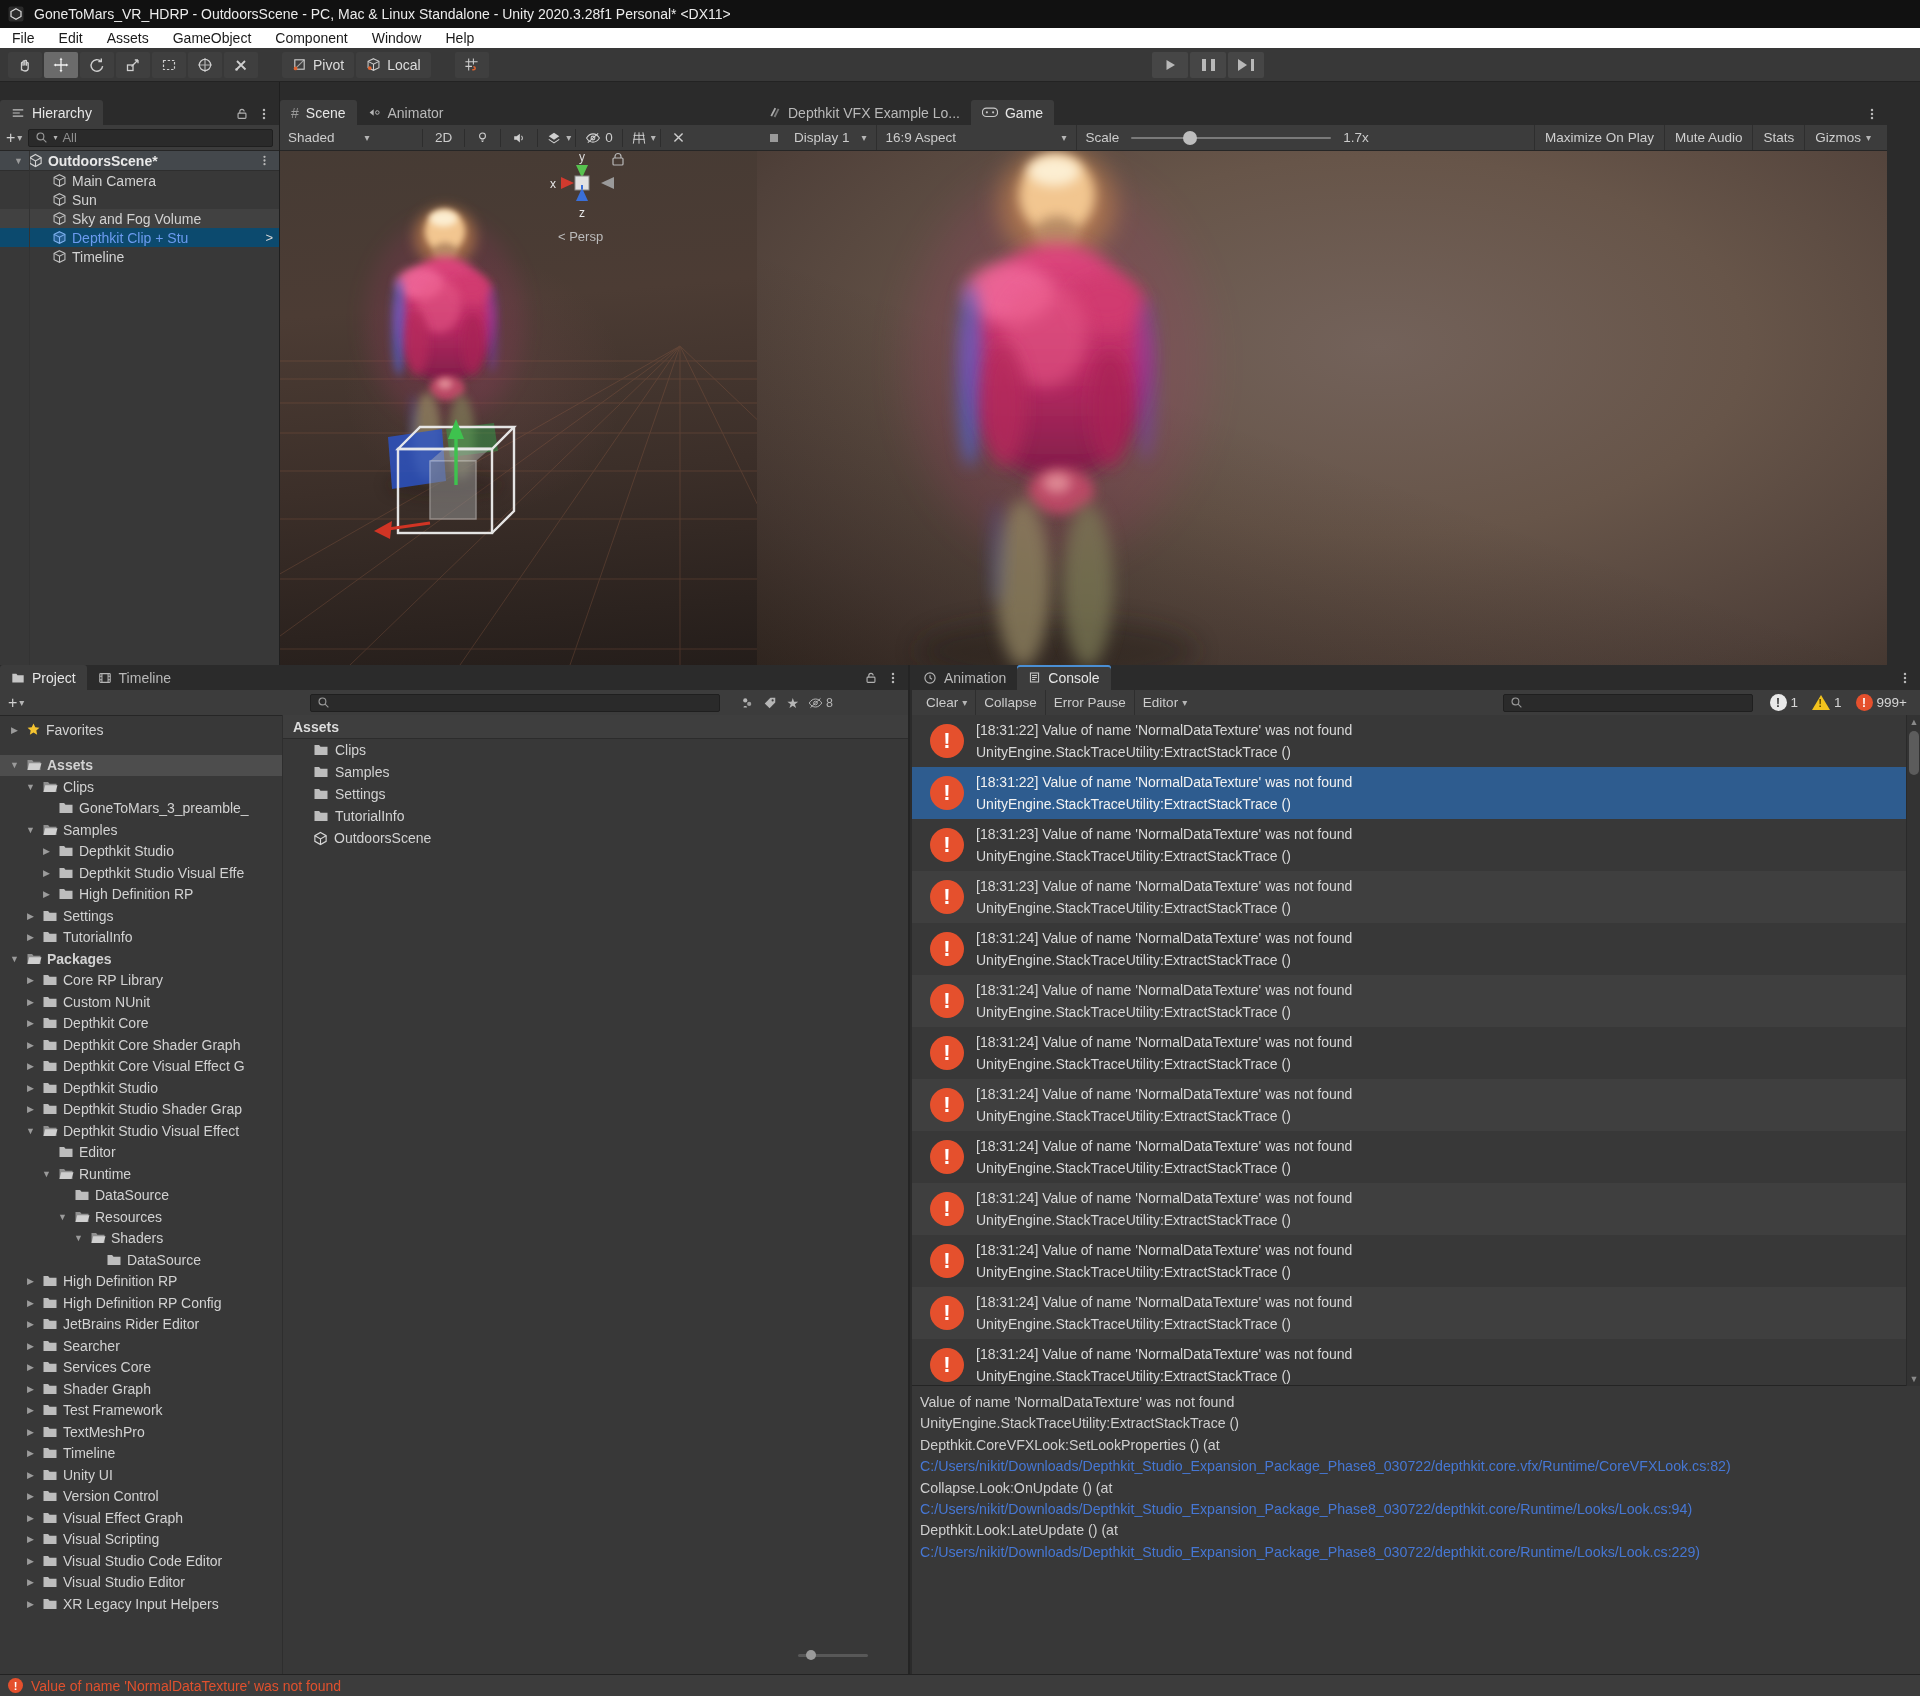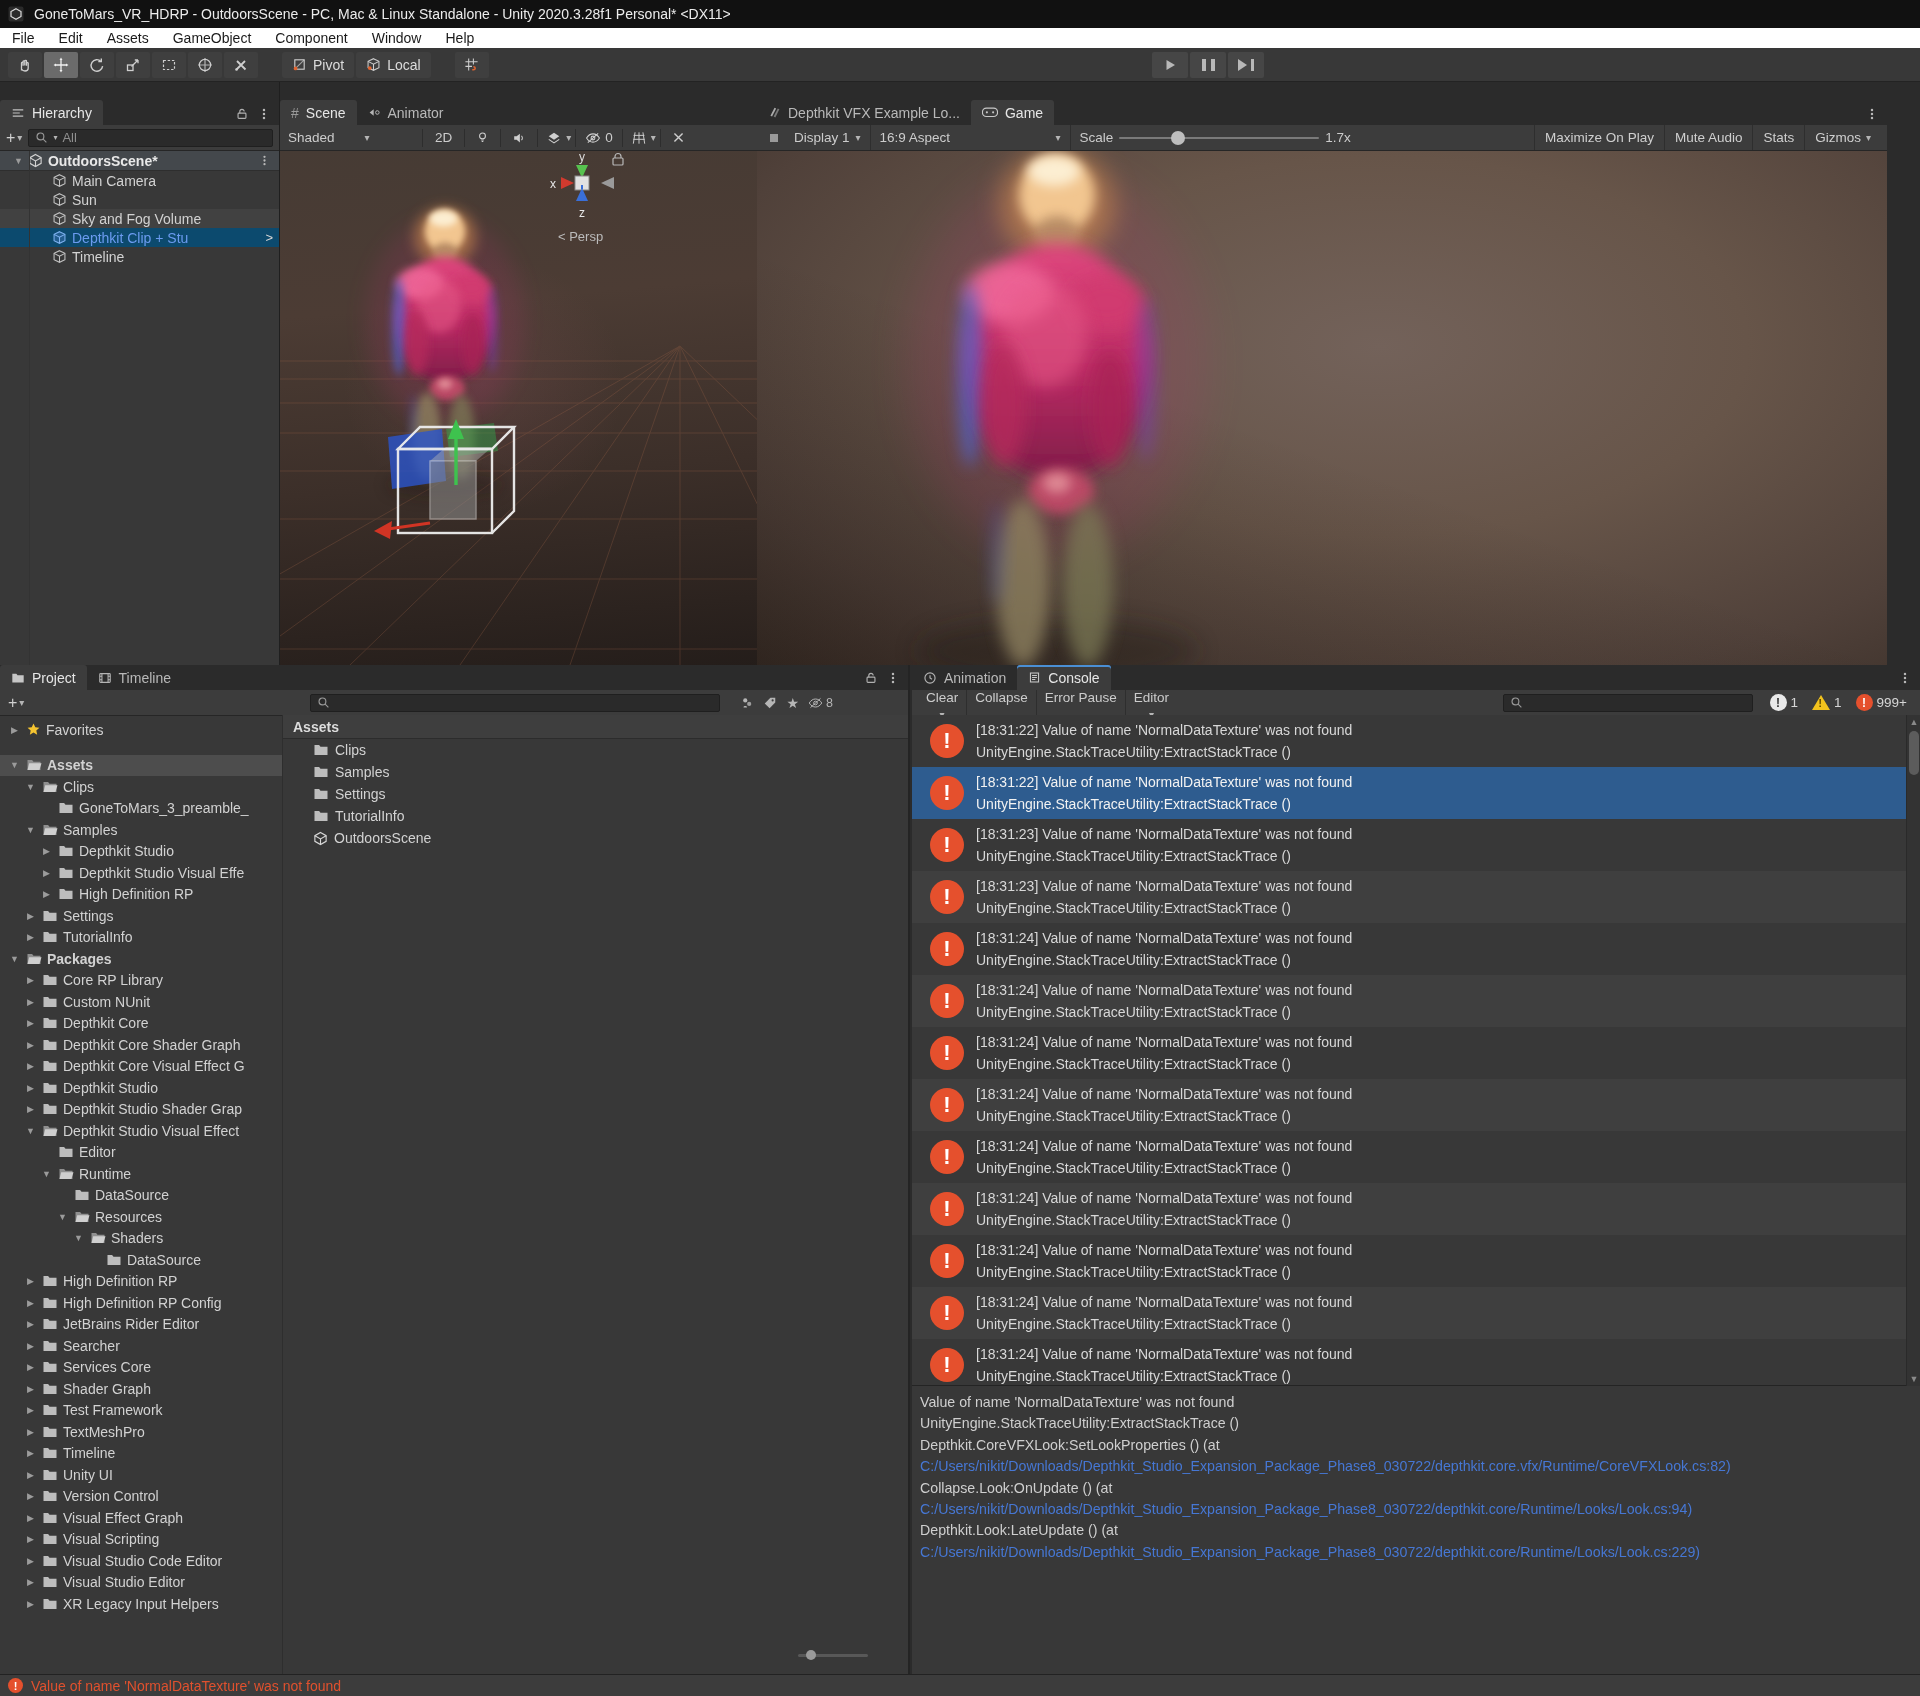--- a/index.html
+++ b/index.html
@@ -78,21 +78,21 @@
 
   #assets-col { position:absolute; top:50px; left:283px; right:0; bottom:0; overflow:hidden; }
   #assets-header { height:24px; background:#3e3e3e; border-bottom:1px solid #2c2c2c; display:flex; align-items:center; padding-left:10px; font-size:14px; color:#dddddd; font-weight:bold; }
   .a-row { height:22px; display:flex; align-items:center; gap:6px; padding-left:30px; font-size:14px; color:#d2d2d2; }
   #project-zoom { position:absolute; right:40px; bottom:12px; width:70px; height:14px; display:flex; align-items:center; }
   #project-zoom .track { width:100%; height:3px; background:#585858; border-radius:2px; }
   #project-zoom .knob { position:absolute; left:8px; top:2px; width:10px; height:10px; border-radius:50%; background:#9a9a9a; }
 
   
   #console-toolbar { gap:0; padding-left:6px; }
-  .cbtn { height:25px; display:flex; align-items:center; gap:4px; padding:0 8px; border-right:1px solid #2e2e2e; color:#cccccc;flex-direction:column; }
+  .cbtn { height:25px; display:flex; align-items:center; gap:4px; padding:0 8px; border-right:1px solid #2e2e2e; color:#cccccc; }
   .cbtn.no-border { border-right:none; }
   #console-search { width:250px; margin-left:auto; }
   .badges { display:flex; align-items:center; margin:0 6px 0 10px; }
   .badge { display:flex; align-items:center; gap:4px; padding:0 7px; color:#d6d6d6; font-size:13.5px; }
   .ball { width:17px; height:17px; border-radius:50%; display:flex; align-items:center; justify-content:center; font-weight:bold; font-size:12px; }
   .ball.info { background:#e8e8e8; color:#333; }
   .ball.err  { background:#e5502d; color:#fff; }
   .tri-warn { width:0; height:0; border-left:9px solid transparent; border-right:9px solid transparent; border-bottom:15px solid #f2c21d; position:relative; }
   .tri-warn:after { content:"!"; position:absolute; left:-2.5px; top:3px; font-size:10px; font-weight:bold; color:#4a3a00; }
 
@@ -112,21 +112,21 @@
   .d-line { font-size:14.2px; line-height:21.4px; color:#cfcfcf; white-space:nowrap; }
   .d-line.link { color:#4677d4; }
 
   
   #statusbar { top:1674px; left:0; width:1920px; height:22px; background:#3c3c3c; border-top:1px solid #222222; display:flex; align-items:center; gap:8px; padding:0 8px; }
   #statusbar .err-mini { width:15px; height:15px; border-radius:50%; background:#e5502d; color:#fff; font-size:11px; font-weight:bold; display:flex; align-items:center; justify-content:center; }
   #statusbar .msg { color:#e0512e; font-size:14px; }
 
   
   #game-toolbar { gap:0; padding:0 6px; }
-  .gseg { display:flex; align-items:center; gap:6px; padding:0 9px; height:25px; border-right:1px solid #2e2e2e; white-space:nowrap; }
+  .gseg { display:flex; align-items:center; gap:12px; padding:0 9px; height:25px; border-right:1px solid #2e2e2e; white-space:nowrap; }
   .gbtns { margin-left:auto; display:flex; }
   .gbtn { padding:0 10px; height:25px; display:flex; align-items:center; gap:5px; border-left:1px solid #2e2e2e; color:#cfcfcf; white-space:nowrap; }
   .slider { width:200px; height:2px; background:#7a7a7a; position:relative; border-radius:1px; }
   .slider .handle { position:absolute; left:52px; top:-6px; width:14px; height:14px; border-radius:50%; background:#bdbdbd; }
 
   .lbl { white-space:nowrap; }
   .icn { display:inline-flex; align-items:center; justify-content:center; }
   .dim { color:#9a9a9a; }
 </style>
 </head>

